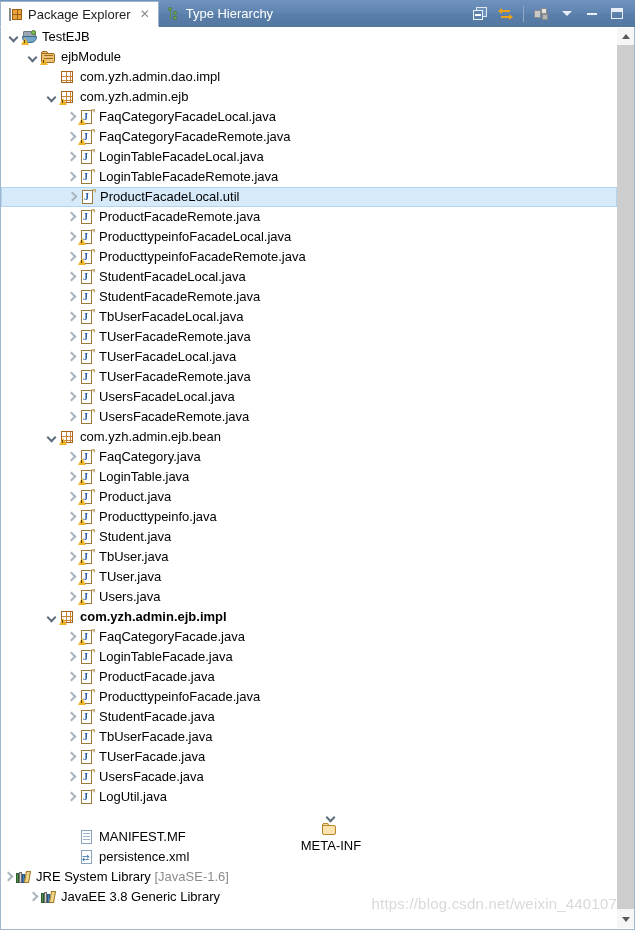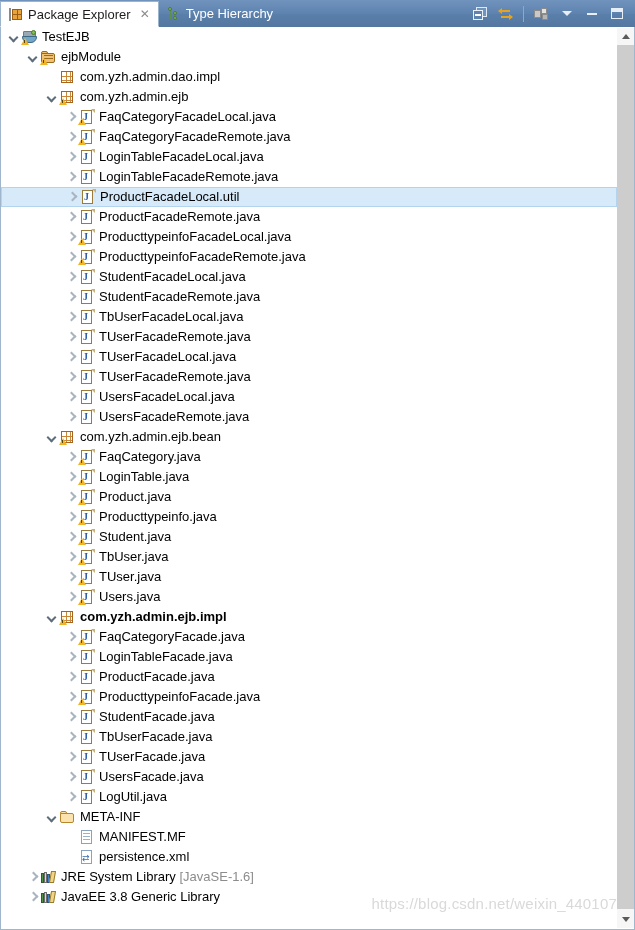--- a/index.html
+++ b/index.html
@@ -609,21 +609,21 @@
         </div>
         <div class="row" style="padding-left: 63px;">
           <span class="twisty closed"></span>
           <span class="ico ico-java">
             <span class="pg"></span>
             <span class="fold"></span>
             <span class="j">J</span>
           </span>
           <span class="label">LogUtil.java</span>
         </div>
-        <div class="row" style="padding-left: 44px;">
+        <div class="row" style="padding-left: 44px; flex-direction: column;">
           <span class="twisty open"></span>
           <span class="ico ico-folder">
             <span class="f1"></span>
             <span class="f2"></span>
           </span>
           <span class="label">META-INF</span>
         </div>
         <div class="row" style="padding-left: 63px;">
           <span class="twisty"></span>
           <span class="ico ico-file">
@@ -635,21 +635,21 @@
           <span class="label">MANIFEST.MF</span>
         </div>
         <div class="row" style="padding-left: 63px;">
           <span class="twisty"></span>
           <span class="ico ico-xml">
             <span class="pg"></span>
             <span class="m">⇄</span>
           </span>
           <span class="label">persistence.xml</span>
         </div>
-        <div class="row" style="padding-left: 25px;">
+        <div class="row" style="">
           <span class="twisty closed"></span>
           <span class="ico ico-lib">
             <span class="bk1"></span>
             <span class="bk2"></span>
             <span class="bk3"></span>
             <span class="bk4"></span>
           </span>
           <span class="label">JRE System Library <span class="dim">[JavaSE-1.6]</span></span>
         </div>
         <div class="row" style="padding-left: 25px;">

